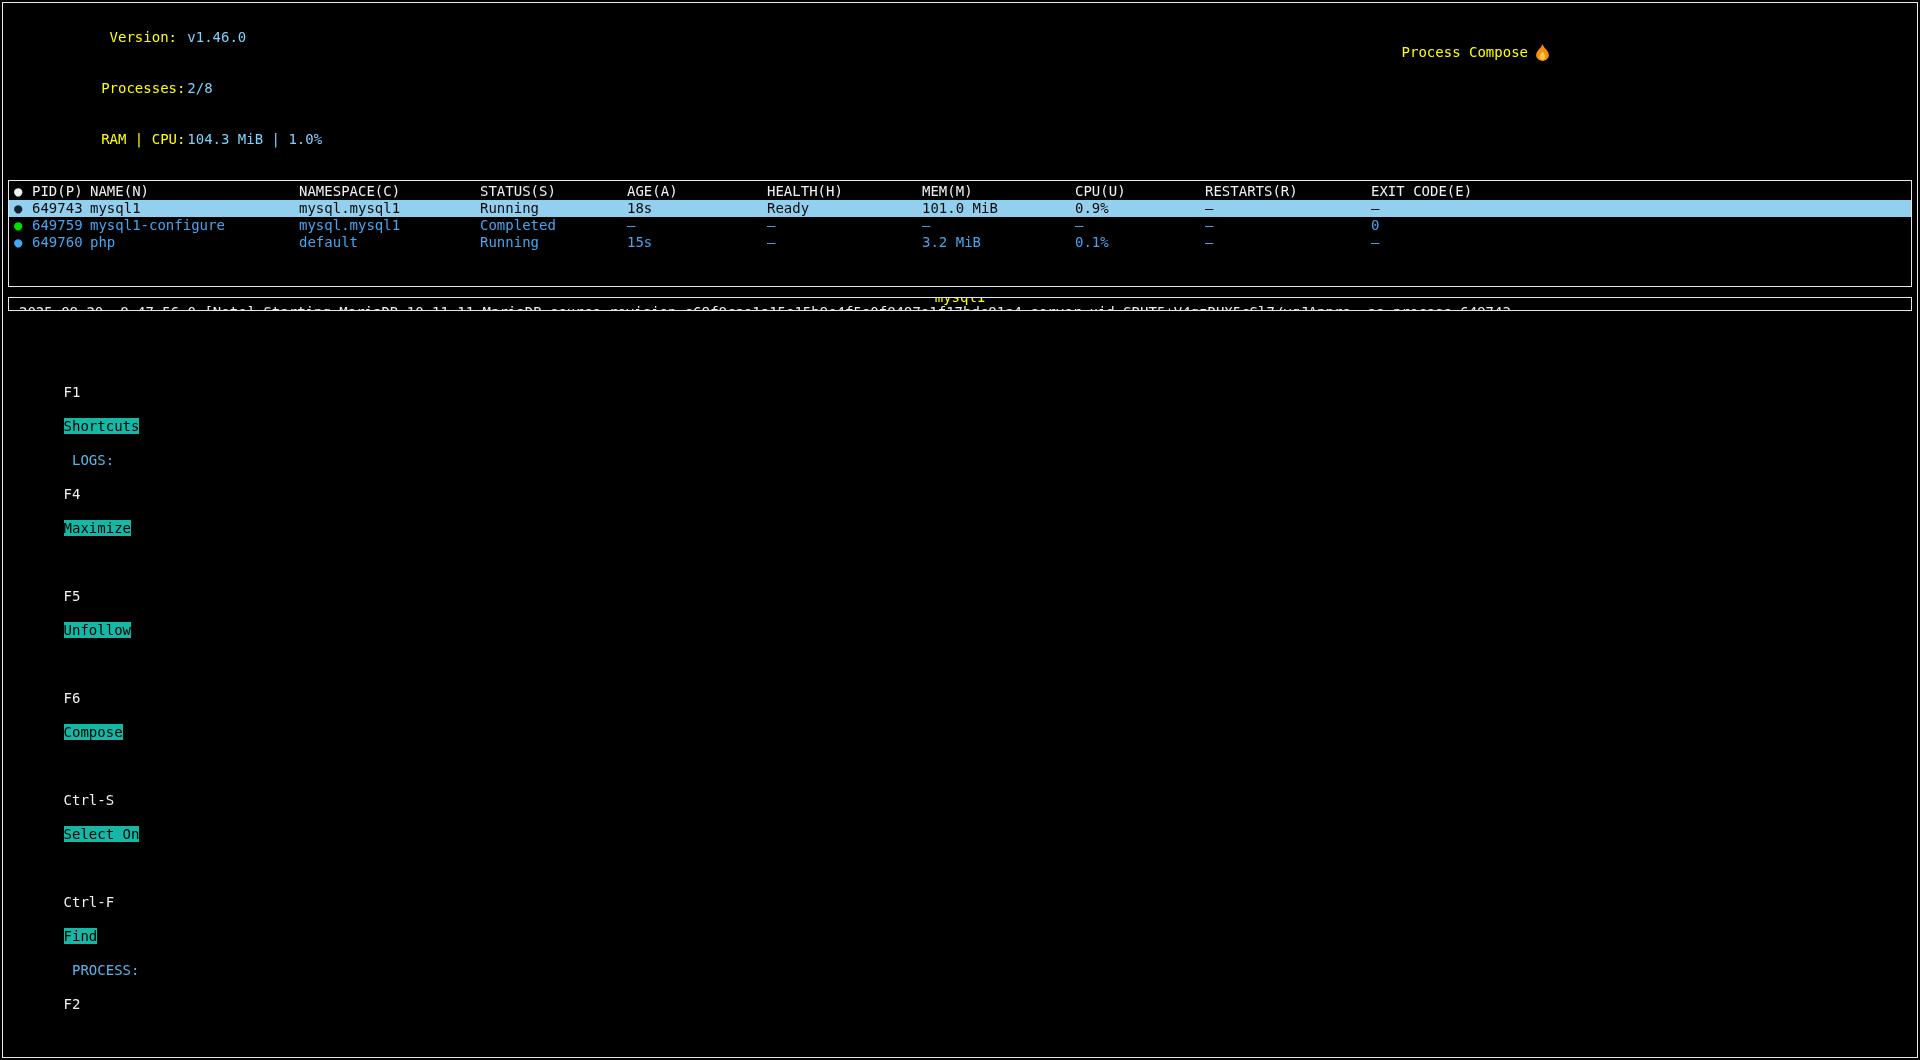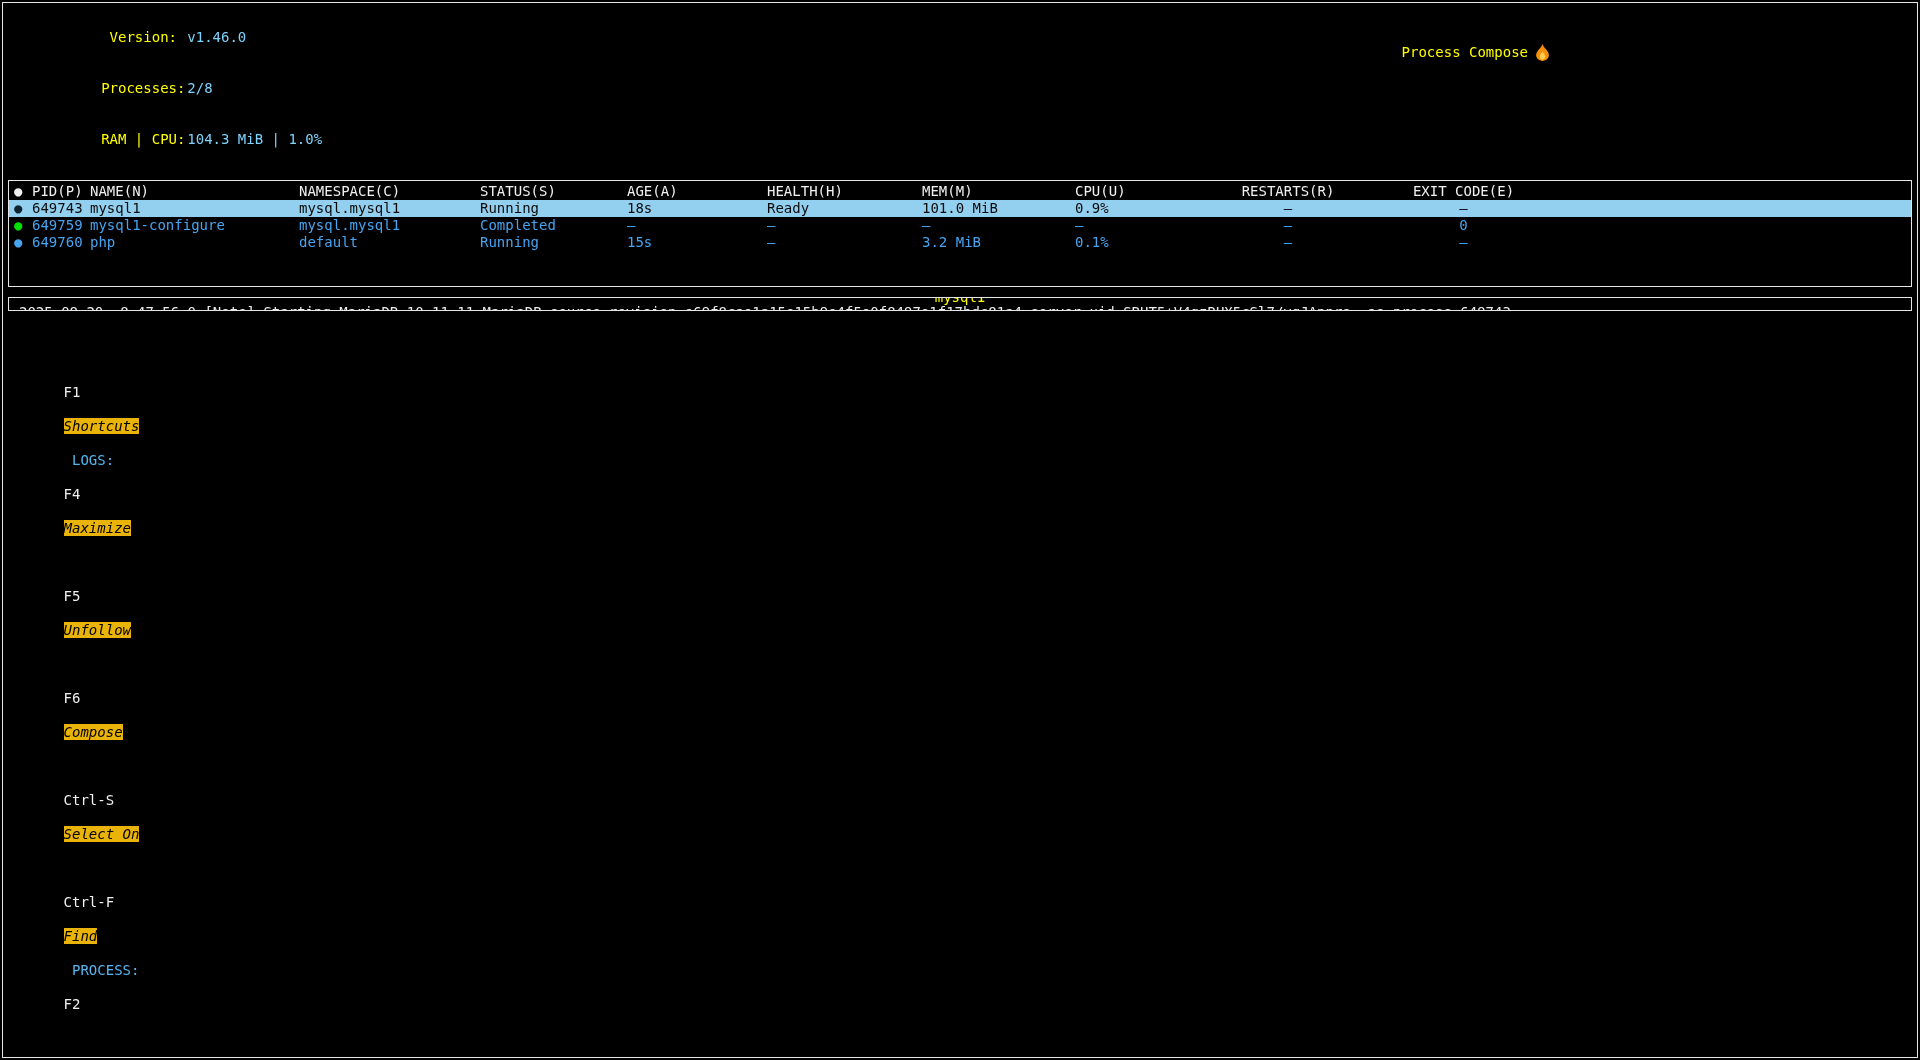--- a/index.html
+++ b/index.html
@@ -31,21 +31,21 @@
   
   .table-box {
     flex: none; height: 107px; margin: 0 5px;
     border: 1px solid #e6e6e6; overflow: hidden; padding-top: 2px;
   }
   .trow {
     display: grid;
     grid-template-columns: 18px 58px 209px 181px 147px 140px 155px 153px 130px 166px 185px 1fr;
     padding-left: 5px; height: 17px; white-space: pre; align-items: center;
   }
-  .trow .r { text-align: center; }
+  .trow .r { text-align: left; }
   .thead { color: #f0f0f0; }
   .trow.normal { color: #46a4f0; }
   .trow.selected { background: #93cfee; color: #0c0c0c; }
   .dot-green { color: #00e000; }
   .dot-blue { color: #46a4f0; }
   .dot-dark { color: #10222e; }
 
   
   .log-box {
     position: relative; flex: 1; margin: 10px 5px 0 5px;
@@ -53,21 +53,21 @@
   }
   .log-title {
     position: absolute; top: -9px; left: 50%; transform: translateX(-50%);
     background: #000; padding: 0 3px; color: #ffff00;
   }
   .log-line { white-space: pre; color: #ececec; }
 
   
   .status-bar { flex: none; margin: 22px 0 10px 10px; white-space: pre; }
   .status-bar .key { color: #f0f0f0; }
-  .status-bar .btn { background: #eab308; color: #000; font-style: italic; }
+  .status-bar .btn { background: #14b8a6; color: #000; }
   .status-bar .sec { color: #57b6f0; }
   .status-bar .sp  { color: #f0f0f0; }
 </style>
 </head>
 <body>
 
 <div class="screen">
 
   <div class="header">
     <div>

